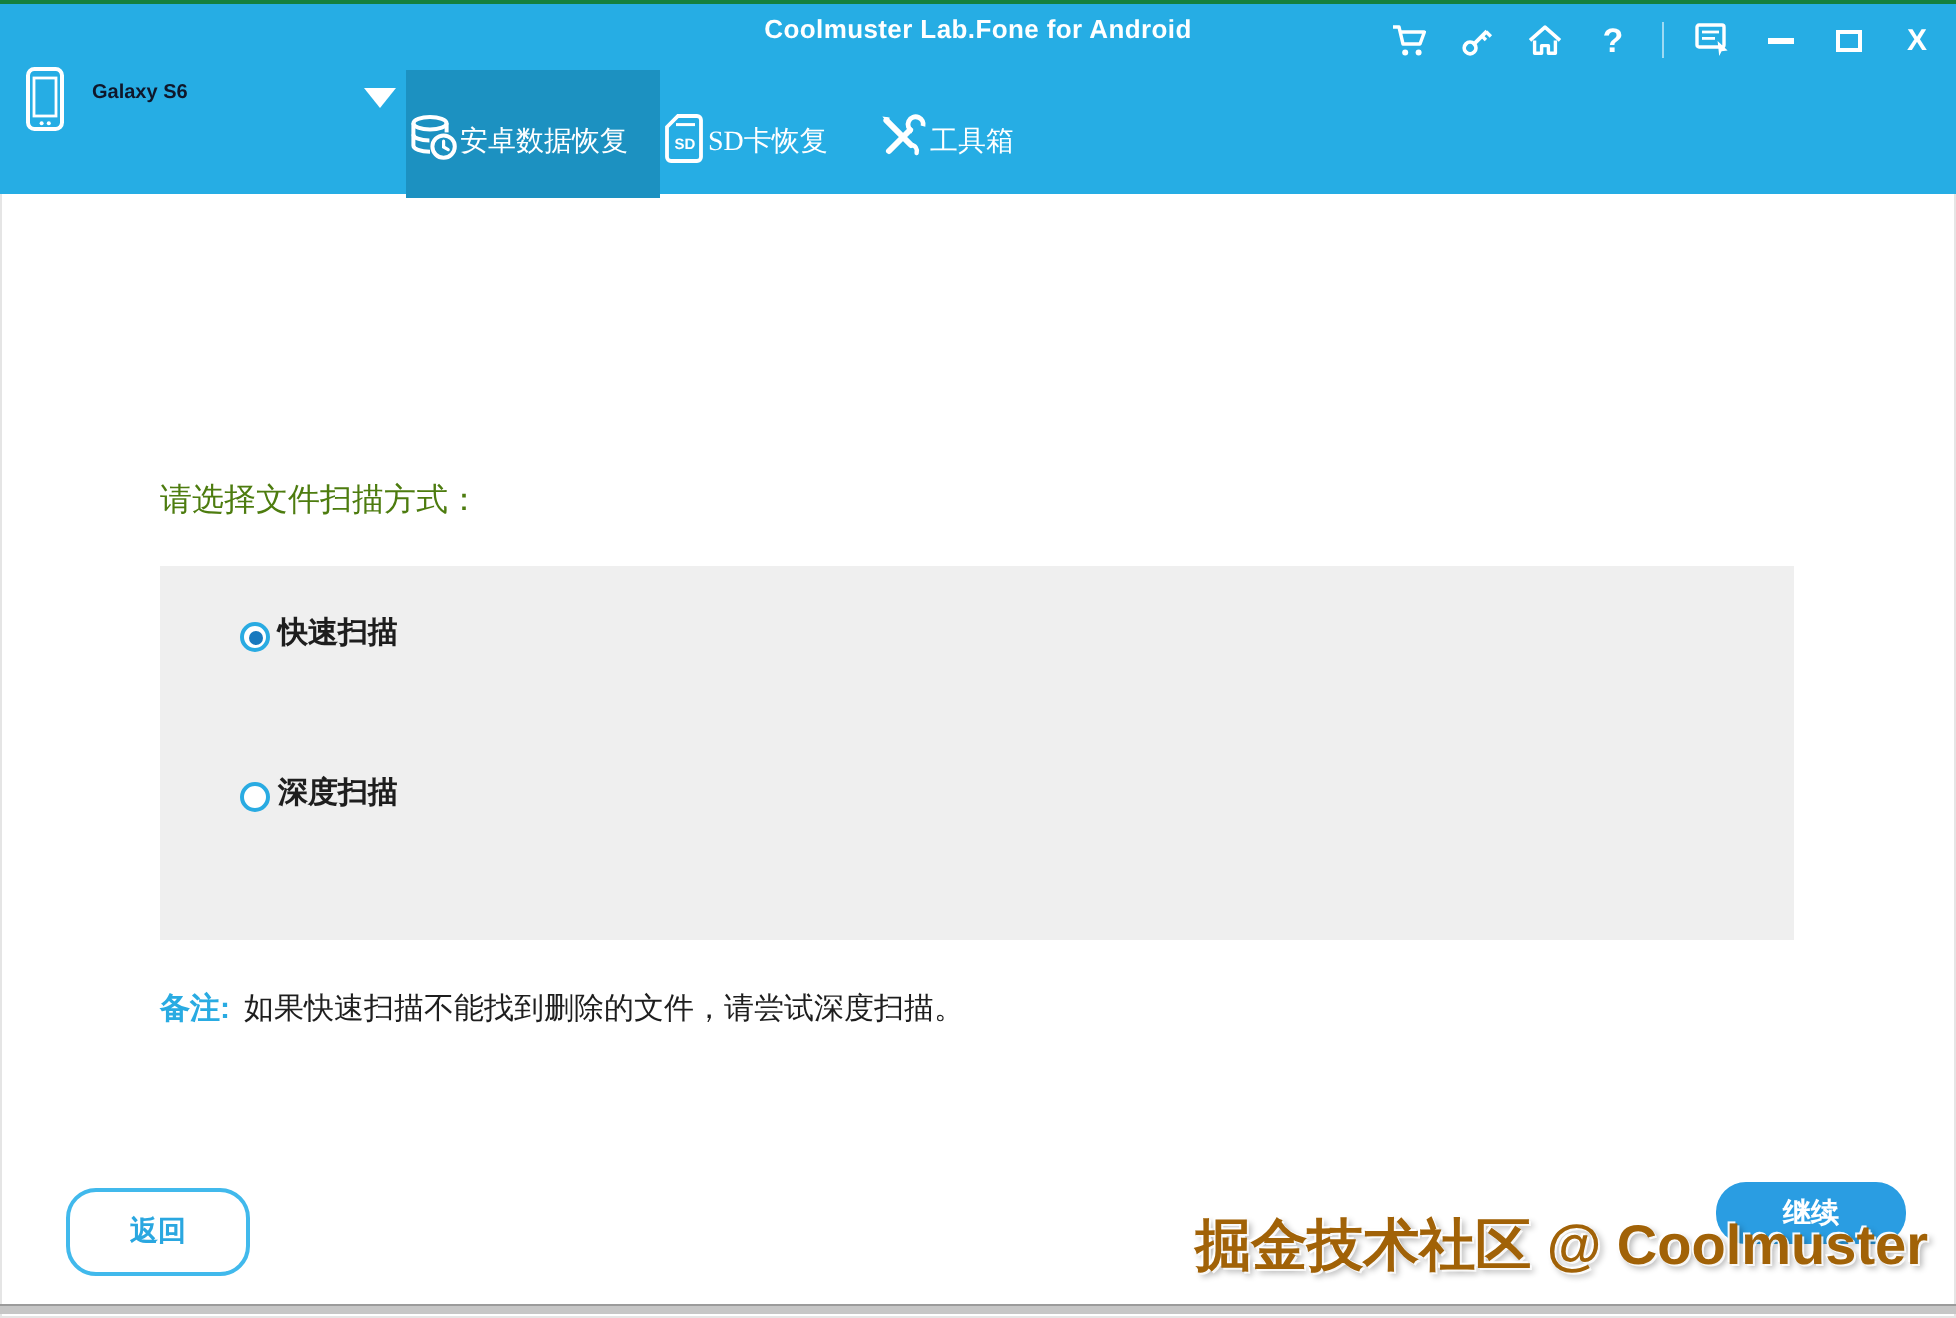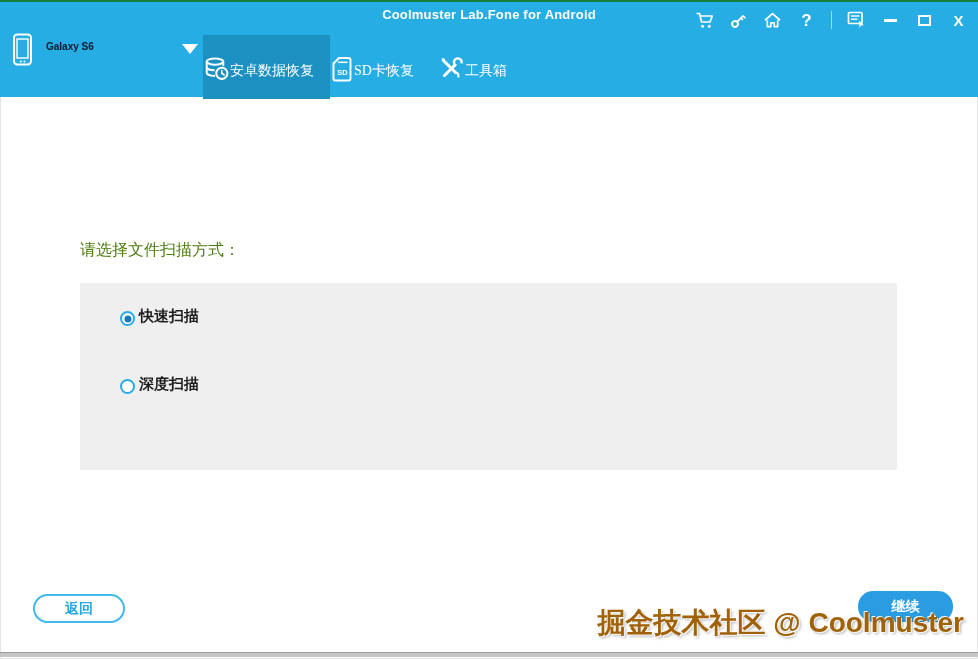--- a/index.html
+++ b/index.html
@@ -65,29 +65,29 @@
     background:#fff; position:relative; flex:0 0 auto;
   }
   .radio.selected::after {
     content:""; position:absolute; left:50%; top:50%; transform:translate(-50%,-50%);
     width:7px; height:7px; border-radius:50%; background:#1879BE;
   }
   .option-title { font-size:15px; font-weight:bold; color:#1e1e1e; }
   .option-desc { position:absolute; left:67px; font-size:14px; color:#2a2a2a; }
   .row-opt1-title { top:24px; }
   .desc-opt1 { top:53px; }
-  .row-opt2-title { top:92px; }
+  .row-opt2-title { top:104px; }
   .desc-opt2 { top:136px; }
 
   .note { position:absolute; left:80px; top:495px; font-size:15px; color:#1e1e1e; }
   .note-label { color:#29ABE2; font-weight:bold; margin-right:7px; }
 
   
   .btn-back {
-    position:absolute; left:33px; top:594px; width:92px; height:29px;
+    position:absolute; left:33px; top:594px; width:92px; height:44px;
     background:#fff; border:2px solid #41B9EC; border-radius:15px;
     color:#2AA7E0; font-size:14px; font-weight:bold; cursor:pointer;
     display:flex; align-items:center; justify-content:center;
     font-family:inherit;
   }
   .btn-continue {
     position:absolute; left:858px; top:591px; width:95px; height:31px;
     background:#2A9DE2; border:none; border-radius:15px;
     color:#fff; font-size:14px; font-weight:bold; cursor:pointer;
     display:flex; align-items:center; justify-content:center;
@@ -219,19 +219,22 @@
       <span class="radio selected"></span>
       <span class="option-title">快速扫描</span>
     </div>
 
     <div class="option-title-row row-opt2-title">
       <span class="radio"></span>
       <span class="option-title">深度扫描</span>
     </div>
   </div>
 
+  <div class="note">
+    <span class="note-label">备注:</span><span>如果快速扫描不能找到删除的文件，请尝试深度扫描。</span>
+  </div>
 
   <button class="btn-back">返回</button>
   <button class="btn-continue">继续</button>
   <div class="watermark">掘金技术社区 @ Coolmuster</div>
 
   <div class="bottom-edge"></div>
 </div>
 
 </body></html>

